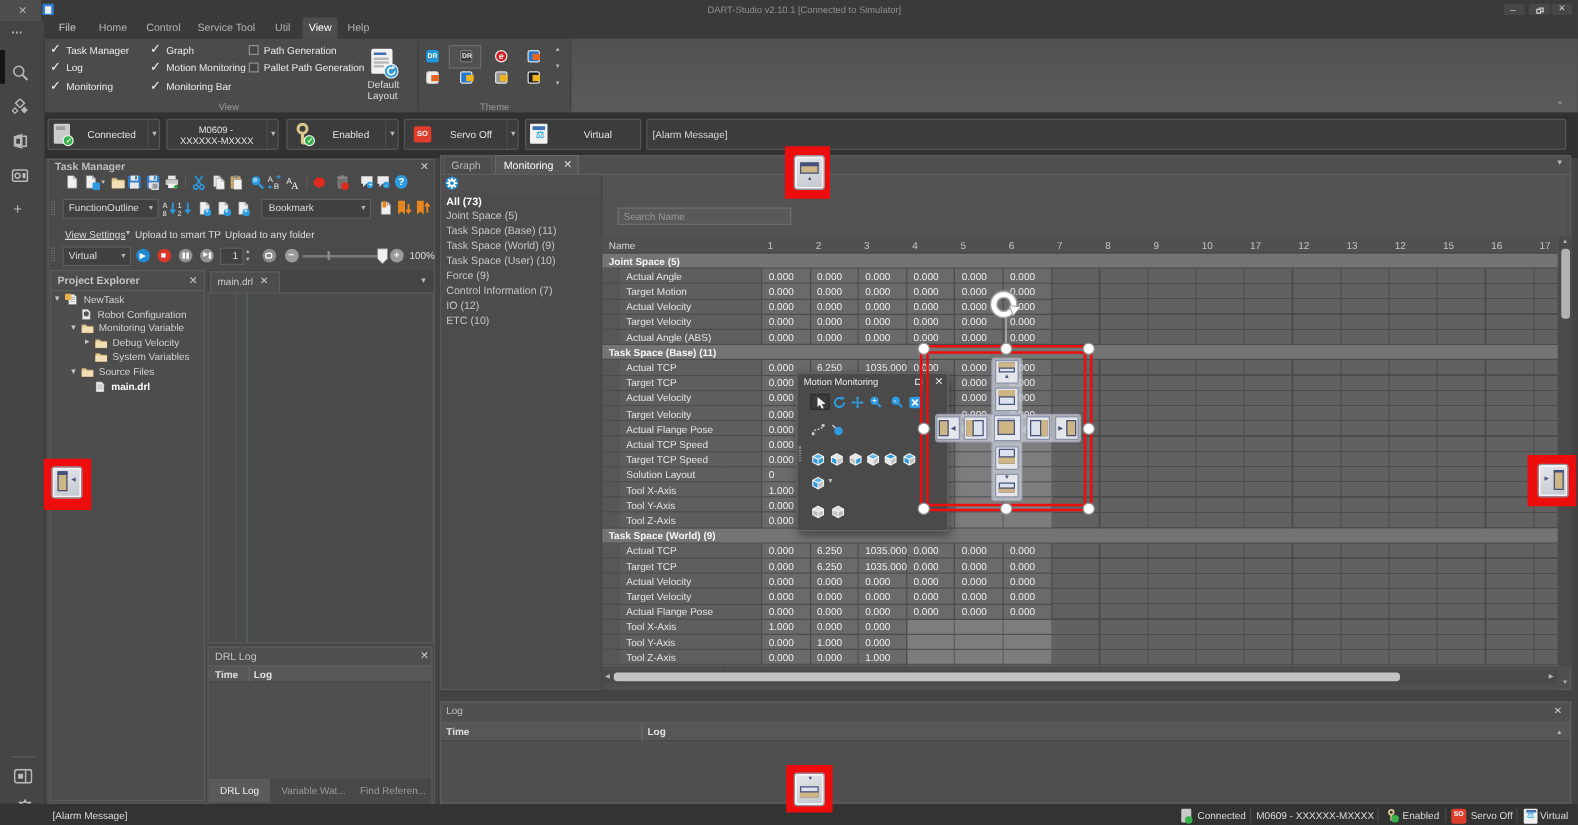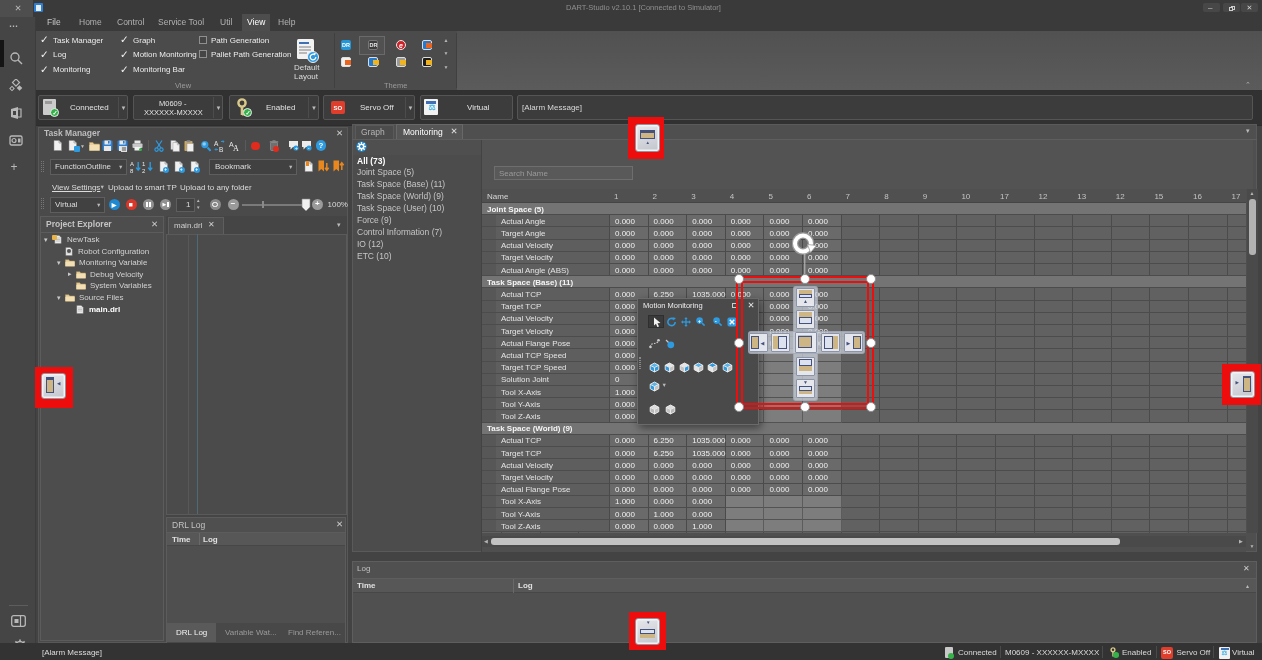--- a/index.html
+++ b/index.html
@@ -507,21 +507,21 @@
 <div class="ab" style="left:687.2px;top:215.2px;width:38.6px;height:12.2px;background:#6a6a6a;border-bottom:1px solid #4c4c4c;border-right:1px solid #4a4a4a;"></div>
 <div class="tx" style="left:692.2px;top:217.8px;font-size:8px;color:#f0f0f0;">0.000</div>
 <div class="ab" style="left:725.8px;top:215.2px;width:38.6px;height:12.2px;background:#6a6a6a;border-bottom:1px solid #4c4c4c;border-right:1px solid #4a4a4a;"></div>
 <div class="tx" style="left:730.8px;top:217.8px;font-size:8px;color:#f0f0f0;">0.000</div>
 <div class="ab" style="left:764.4px;top:215.2px;width:38.6px;height:12.2px;background:#6a6a6a;border-bottom:1px solid #4c4c4c;border-right:1px solid #4a4a4a;"></div>
 <div class="tx" style="left:769.4px;top:217.8px;font-size:8px;color:#f0f0f0;">0.000</div>
 <div class="ab" style="left:803px;top:215.2px;width:38.6px;height:12.2px;background:#6a6a6a;border-bottom:1px solid #4c4c4c;border-right:1px solid #4a4a4a;"></div>
 <div class="tx" style="left:808px;top:217.8px;font-size:8px;color:#f0f0f0;">0.000</div>
 <div class="ab" style="left:482px;top:227.4px;width:14px;height:12.2px;background:#575757;border-bottom:1px solid #4c4c4c;"></div>
 <div class="ab" style="left:496px;top:227.4px;width:114px;height:12.2px;background:#5e5e5e;border-bottom:1px solid #4c4c4c;border-right:1px solid #4a4a4a;"></div>
-<div class="tx" style="left:501px;top:230px;font-size:8px;color:#e4e4e4;">Target Angle</div>
+<div class="tx" style="left:501px;top:230px;font-size:8px;color:#e4e4e4;">Target Motion</div>
 <div class="ab" style="left:610px;top:227.4px;width:38.6px;height:12.2px;background:#6a6a6a;border-bottom:1px solid #4c4c4c;border-right:1px solid #4a4a4a;"></div>
 <div class="tx" style="left:615px;top:230px;font-size:8px;color:#f0f0f0;">0.000</div>
 <div class="ab" style="left:648.6px;top:227.4px;width:38.6px;height:12.2px;background:#6a6a6a;border-bottom:1px solid #4c4c4c;border-right:1px solid #4a4a4a;"></div>
 <div class="tx" style="left:653.6px;top:230px;font-size:8px;color:#f0f0f0;">0.000</div>
 <div class="ab" style="left:687.2px;top:227.4px;width:38.6px;height:12.2px;background:#6a6a6a;border-bottom:1px solid #4c4c4c;border-right:1px solid #4a4a4a;"></div>
 <div class="tx" style="left:692.2px;top:230px;font-size:8px;color:#f0f0f0;">0.000</div>
 <div class="ab" style="left:725.8px;top:227.4px;width:38.6px;height:12.2px;background:#6a6a6a;border-bottom:1px solid #4c4c4c;border-right:1px solid #4a4a4a;"></div>
 <div class="tx" style="left:730.8px;top:230px;font-size:8px;color:#f0f0f0;">0.000</div>
 <div class="ab" style="left:764.4px;top:227.4px;width:38.6px;height:12.2px;background:#6a6a6a;border-bottom:1px solid #4c4c4c;border-right:1px solid #4a4a4a;"></div>
 <div class="tx" style="left:769.4px;top:230px;font-size:8px;color:#f0f0f0;">0.000</div>
@@ -664,21 +664,21 @@
 <div class="tx" style="left:501px;top:364.2px;font-size:8px;color:#e4e4e4;">Target TCP Speed</div>
 <div class="ab" style="left:610px;top:361.6px;width:38.6px;height:12.2px;background:#6a6a6a;border-bottom:1px solid #4c4c4c;border-right:1px solid #4a4a4a;"></div>
 <div class="tx" style="left:615px;top:364.2px;font-size:8px;color:#f0f0f0;">0.000</div>
 <div class="ab" style="left:648.6px;top:361.6px;width:38.6px;height:12.2px;background:#7d7d7d;border-bottom:1px solid #535353;border-right:1px solid #5c5c5c;"></div>
 <div class="ab" style="left:687.2px;top:361.6px;width:38.6px;height:12.2px;background:#7d7d7d;border-bottom:1px solid #535353;border-right:1px solid #5c5c5c;"></div>
 <div class="ab" style="left:725.8px;top:361.6px;width:38.6px;height:12.2px;background:#7d7d7d;border-bottom:1px solid #535353;border-right:1px solid #5c5c5c;"></div>
 <div class="ab" style="left:764.4px;top:361.6px;width:38.6px;height:12.2px;background:#7d7d7d;border-bottom:1px solid #535353;border-right:1px solid #5c5c5c;"></div>
 <div class="ab" style="left:803px;top:361.6px;width:38.6px;height:12.2px;background:#7d7d7d;border-bottom:1px solid #535353;border-right:1px solid #5c5c5c;"></div>
 <div class="ab" style="left:482px;top:373.8px;width:14px;height:12.2px;background:#575757;border-bottom:1px solid #4c4c4c;"></div>
 <div class="ab" style="left:496px;top:373.8px;width:114px;height:12.2px;background:#5e5e5e;border-bottom:1px solid #4c4c4c;border-right:1px solid #4a4a4a;"></div>
-<div class="tx" style="left:501px;top:376.4px;font-size:8px;color:#e4e4e4;">Solution Joint</div>
+<div class="tx" style="left:501px;top:376.4px;font-size:8px;color:#e4e4e4;">Solution Layout</div>
 <div class="ab" style="left:610px;top:373.8px;width:38.6px;height:12.2px;background:#6a6a6a;border-bottom:1px solid #4c4c4c;border-right:1px solid #4a4a4a;"></div>
 <div class="tx" style="left:615px;top:376.4px;font-size:8px;color:#f0f0f0;">0</div>
 <div class="ab" style="left:648.6px;top:373.8px;width:38.6px;height:12.2px;background:#7d7d7d;border-bottom:1px solid #535353;border-right:1px solid #5c5c5c;"></div>
 <div class="ab" style="left:687.2px;top:373.8px;width:38.6px;height:12.2px;background:#7d7d7d;border-bottom:1px solid #535353;border-right:1px solid #5c5c5c;"></div>
 <div class="ab" style="left:725.8px;top:373.8px;width:38.6px;height:12.2px;background:#7d7d7d;border-bottom:1px solid #535353;border-right:1px solid #5c5c5c;"></div>
 <div class="ab" style="left:764.4px;top:373.8px;width:38.6px;height:12.2px;background:#7d7d7d;border-bottom:1px solid #535353;border-right:1px solid #5c5c5c;"></div>
 <div class="ab" style="left:803px;top:373.8px;width:38.6px;height:12.2px;background:#7d7d7d;border-bottom:1px solid #535353;border-right:1px solid #5c5c5c;"></div>
 <div class="ab" style="left:482px;top:386px;width:14px;height:12.2px;background:#575757;border-bottom:1px solid #4c4c4c;"></div>
 <div class="ab" style="left:496px;top:386px;width:114px;height:12.2px;background:#5e5e5e;border-bottom:1px solid #4c4c4c;border-right:1px solid #4a4a4a;"></div>
 <div class="tx" style="left:501px;top:388.6px;font-size:8px;color:#e4e4e4;">Tool X-Axis</div>

